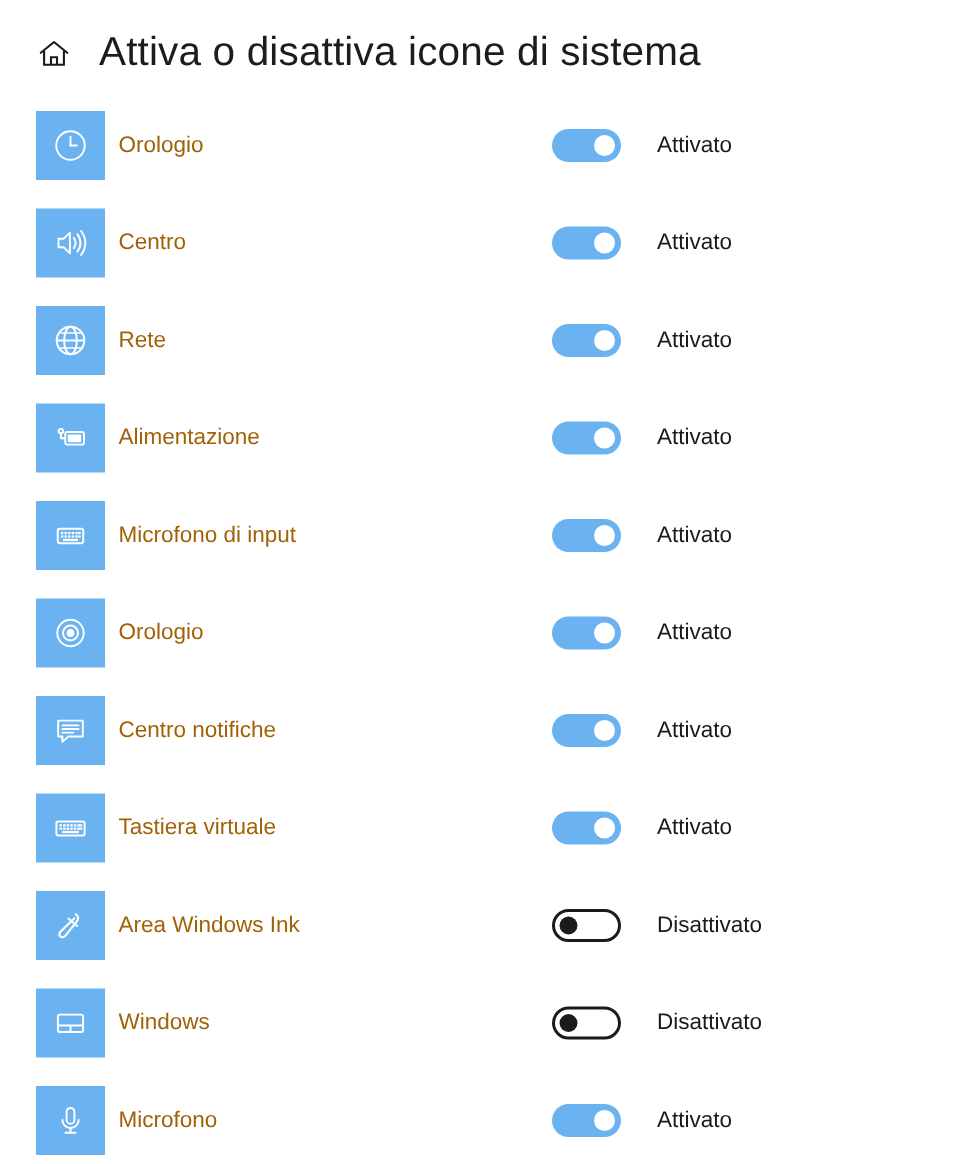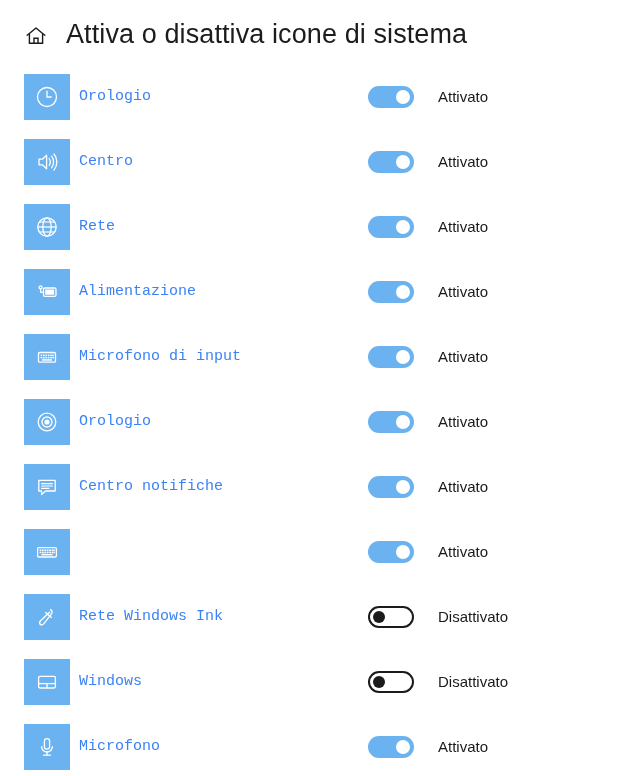--- a/index.html
+++ b/index.html
@@ -67,24 +67,23 @@
     justify-content: center;
   }
   .icon-tile svg {
     display: block;
   }
   .row-label {
     position: absolute;
     left: 79px;
     top: 13px;
     font-size: 15px;
-    color: #3b82f6;
+    color: #a16207;
     white-space: nowrap;
     line-height: 20px;
-    font-family: Liberation Mono, monospace;
   }
 
   
   .toggle {
     position: absolute;
     left: 368px;
     top: 12px;
     width: 46px;
     height: 22px;
     border-radius: 11px;
@@ -274,33 +273,34 @@
             <rect x="9" y="13.7" width="1.7" height="1.5"></rect>
             <rect x="11.4" y="13.7" width="1.7" height="1.5"></rect>
             <rect x="13.8" y="13.7" width="1.7" height="1.5"></rect>
             <rect x="16.2" y="13.7" width="1.7" height="1.5"></rect>
             <rect x="18.6" y="13.7" width="1.7" height="1.5"></rect>
             <rect x="20.4" y="13.7" width="1.4" height="1.5"></rect>
             <rect x="8.4" y="15.9" width="11.2" height="1.5"></rect>
           </g>
         </svg>
       </span>
+      <span class="row-label">Tastiera virtuale</span>
       <span class="toggle on">
         <span class="knob"></span>
       </span>
       <span class="status-label">Attivato</span>
     </div>
     <div class="row">
       <span class="icon-tile">
         <svg width="28" height="28" viewBox="0 0 28 28">
           <path d="M17.6 6.6 C19.4 8 19.6 9.6 18 11.6 L10.8 20.6 C9.6 22 8 22.2 7.1 21.2 C6.2 20.2 6.6 18.8 7.8 17.6 L16.6 9.2" fill="none" stroke="#fff" stroke-width="1.4" stroke-linecap="round" stroke-linejoin="round"></path>
           <path d="M12.6 9.4 L18.4 14.4" fill="none" stroke="#fff" stroke-width="1.3" stroke-linecap="round"></path>
         </svg>
       </span>
-      <span class="row-label">Rete Windows Ink</span>
+      <span class="row-label">Area Windows Ink</span>
       <span class="toggle off">
         <span class="knob"></span>
       </span>
       <span class="status-label">Disattivato</span>
     </div>
     <div class="row">
       <span class="icon-tile">
         <svg width="28" height="28" viewBox="0 0 28 28">
           <rect x="5.6" y="8.4" width="16.8" height="11.6" rx="1.4" fill="none" stroke="#fff" stroke-width="1.3"></rect>
           <path d="M5.6 15.6 L22.4 15.6" stroke="#fff" stroke-width="1.3"></path>

